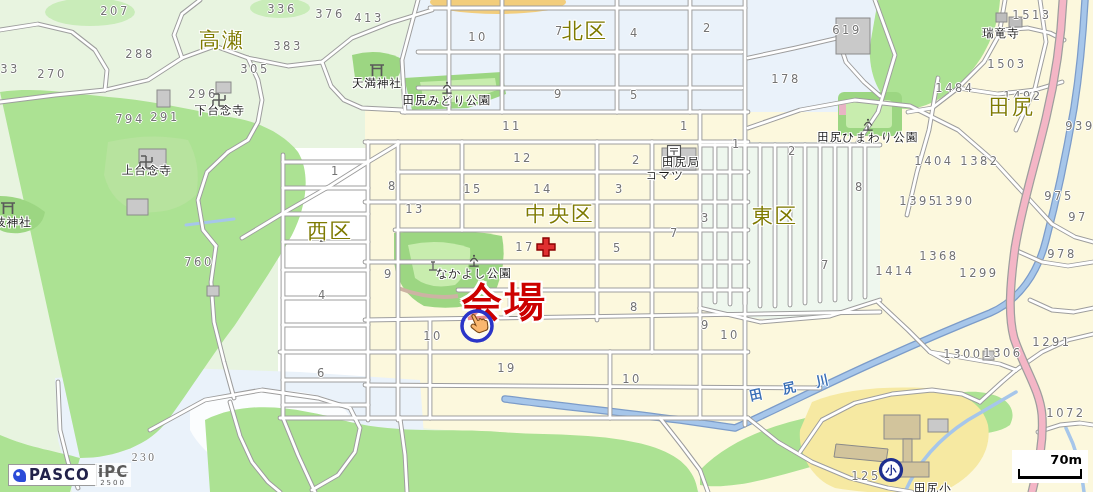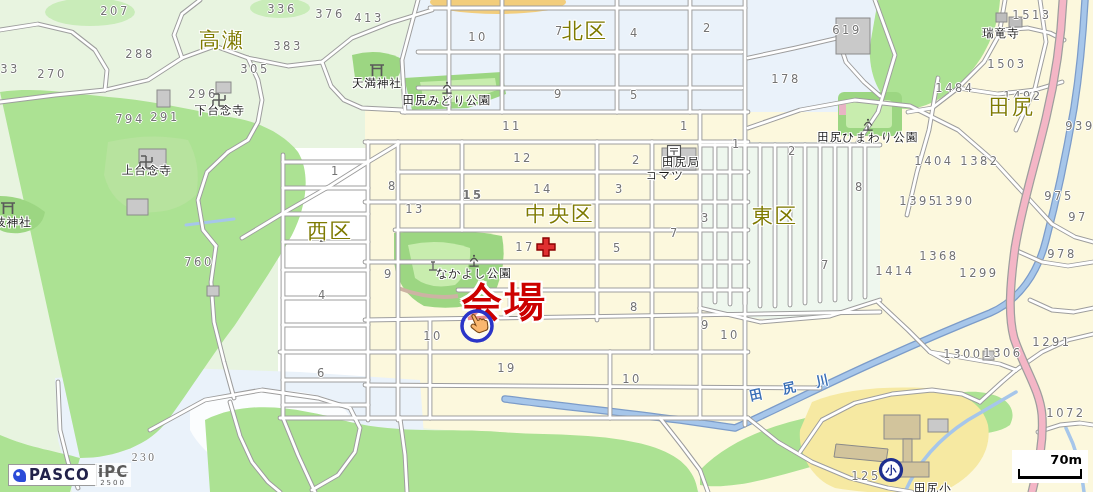--- a/index.html
+++ b/index.html
@@ -219,21 +219,21 @@
       <div class="lbl num" style="left: 685px; top: 127px;">1</div>
       <div class="lbl num" style="left: 786px; top: 80px;">178</div>
       <div class="lbl num" style="left: 847px; top: 31px;">619</div>
       <div class="lbl num" style="left: 1032px; top: 16px;">1513</div>
       <div class="lbl num" style="left: 1007px; top: 65px;">1503</div>
       <div class="lbl num" style="left: 955px; top: 89px;">1484</div>
       <div class="lbl num" style="left: 1023px; top: 97px;">1492</div>
       <div class="lbl num" style="left: 1080px; top: 127px;">939</div>
       <div class="lbl num" style="left: 523px; top: 159px;">12</div>
       <div class="lbl num" style="left: 637px; top: 161px;">2</div>
-      <div class="lbl num" style="left: 473px; top: 196px; font-weight: bold;">15</div>
+      <div class="lbl num" style="left: 473px; top: 190px;">15</div>
       <div class="lbl num" style="left: 543px; top: 190px;">14</div>
       <div class="lbl num" style="left: 620px; top: 190px;">3</div>
       <div class="lbl num" style="left: 393px; top: 187px;">8</div>
       <div class="lbl num" style="left: 415px; top: 210px;">13</div>
       <div class="lbl num" style="left: 336px; top: 172px;">1</div>
       <div class="lbl num" style="left: 324px; top: 239px;">2</div>
       <div class="lbl num" style="left: 323px; top: 296px;">4</div>
       <div class="lbl num" style="left: 389px; top: 275px;">9</div>
       <div class="lbl num" style="left: 322px; top: 374px;">6</div>
       <div class="lbl num" style="left: 525px; top: 248px;">17</div>

